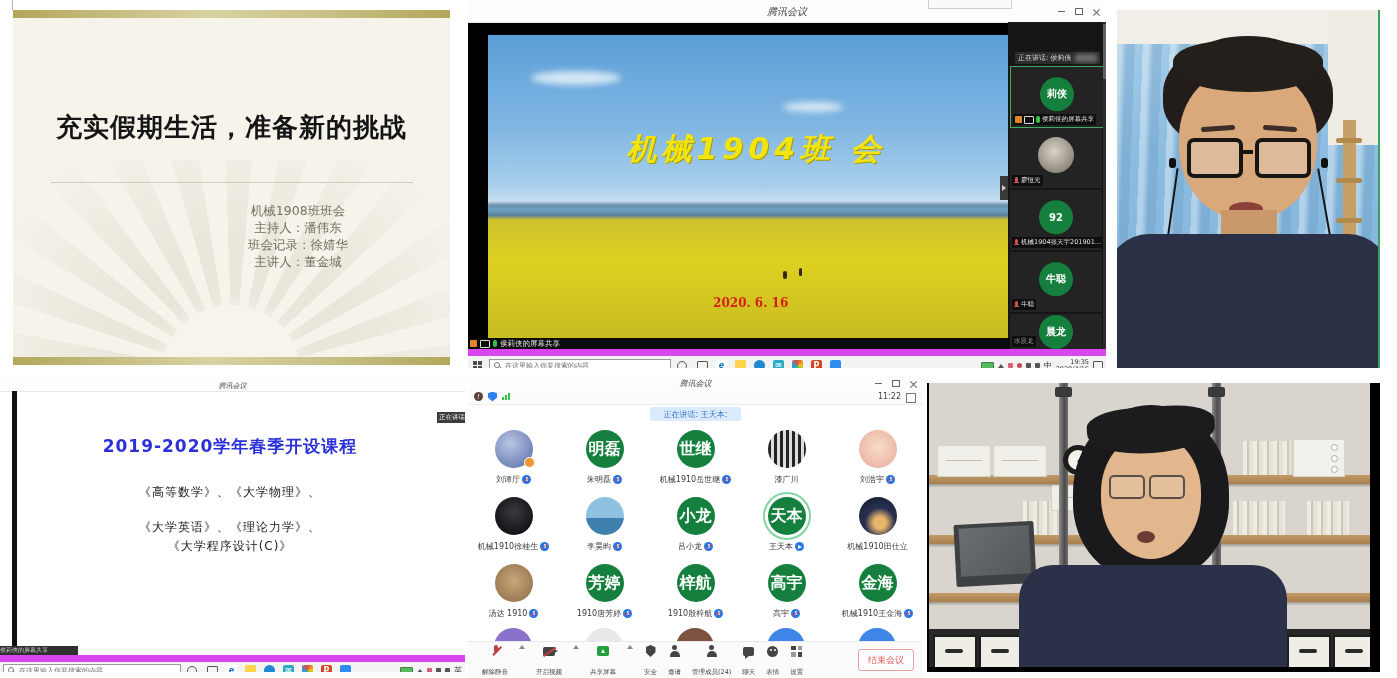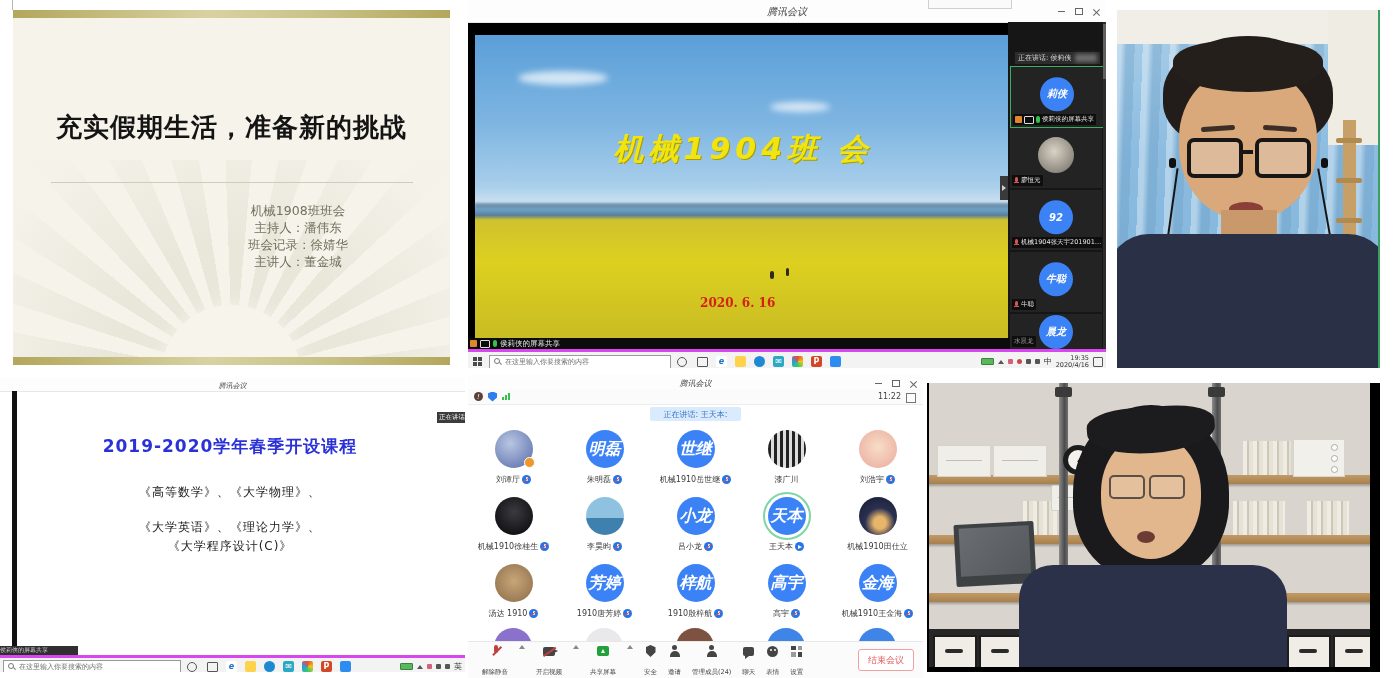--- a/index.html
+++ b/index.html
@@ -29,21 +29,21 @@
   .titlebar{position:absolute;left:0;top:0;width:100%;background:#fdfdfd;border-bottom:1px solid #e7e7e7;}
   .wtitle{position:absolute;width:100%;text-align:center;color:#4a4a4a;font-style:italic;}
   .winbtns{position:absolute;right:6px;display:flex;gap:10px;align-items:center;}
   .bmin{width:7px;height:1px;background:#666;}
   .bmax{width:6px;height:5px;border:1px solid #666;}
   .bclose{position:relative;width:7px;height:7px;}
   .bclose::before,.bclose::after{content:"";position:absolute;left:3px;top:0;width:1px;height:9px;background:#666;}
   .bclose::before{transform:rotate(45deg);} .bclose::after{transform:rotate(-45deg);}
 
   
-  .tkbar{position:absolute;left:0;width:100%;background:#f3f3f3;border-top:3px solid #d946ef;
+  .tkbar{position:absolute;left:0;width:100%;background:#f3f3f3;border-top:7px solid #d946ef;
          display:flex;align-items:center;}
   .startbtn{width:10px;height:10px;margin:0 6px 0 5px;position:relative;}
   .startbtn i{position:absolute;width:4px;height:4px;background:#4a4a4a;}
   .startbtn i:nth-child(2){left:5px;} .startbtn i:nth-child(3){top:5px;} .startbtn i:nth-child(4){left:5px;top:5px;}
   .sbox{height:12px;background:#fff;border:1px solid #9a9a9a;display:flex;align-items:center;
         padding:0 4px;color:#6f6f6f;font-size:7px;overflow:hidden;}
   .mag{position:relative;width:7px;height:7px;margin-right:4px;flex:none;}
   .mag::before{content:"";position:absolute;left:0;top:0;width:4px;height:4px;border:1px solid #777;border-radius:50%;}
   .mag::after{content:"";position:absolute;left:5px;top:5px;width:3px;height:1px;background:#777;transform:rotate(45deg);}
   .appico{width:11px;height:11px;margin:0 4px;border-radius:2px;position:relative;flex:none;
@@ -59,21 +59,21 @@
   .ime{font-size:8px;color:#333;}
   .clockblk{font-size:6.5px;line-height:7px;color:#333;text-align:right;}
   .notif{width:8px;height:8px;border:1px solid #555;border-radius:1px;}
 
   
   #meeting1{left:468px;top:0;width:638px;height:368px;background:#000;}
   #meeting1 .titlebar{height:22px;}
   #meeting1 .wtitle{top:5px;font-size:10px;}
   #meeting1 .winbtns{top:8px;}
   #m1-artifact{left:460px;top:0;width:82px;height:8px;background:#fafafa;border:1px solid #cfcfcf;border-top:none;}
-  #m1-land{left:7px;top:35px;width:536px;height:303px;
+  #m1-land{left:20px;top:35px;width:536px;height:303px;
     background:linear-gradient(180deg,#5b9fd8 0%,#7fb6e2 30%,#a9cfeb 50%,#c8dff0 55%,#6ea3c8 57.5%,#58809c 59.5%,#cfc22e 61%,#ddd01f 75%,#c9bc24 100%);}
   #m1-land .cloud{position:absolute;background:rgba(255,255,255,.7);border-radius:50%;filter:blur(3px);}
   #m1-land .mtn{position:absolute;left:0;top:55.5%;width:100%;height:5px;background:rgba(60,90,120,.45);filter:blur(1px);}
   #m1-land .ppl{position:absolute;width:4px;height:8px;background:#2e2a22;border-radius:2px;}
   #m1-title{position:absolute;left:0;top:31%;width:100%;text-align:center;
      font-size:30px;font-weight:bold;font-style:italic;color:#f2e50f;letter-spacing:5px;
      text-shadow:1px 1px 0 #a89a00;}
   #m1-date{position:absolute;left:42%;top:86%;font-size:12px;font-weight:bold;color:#d42015;
      font-family:"DejaVu Serif","Liberation Serif",serif;}
   #m1-sharebar{left:0;top:338px;width:540px;height:11px;background:#0b0b0b;display:flex;align-items:center;gap:3px;padding-left:2px;}
@@ -82,21 +82,21 @@
   .ic-mon{width:8px;height:6px;border:1px solid #ddd;border-radius:1px;flex:none;}
   .ic-micg{width:4px;height:7px;background:#35c24a;border-radius:2px;flex:none;}
   #m1-tkbar{top:349px;height:19px;}
   #m1-sidebar{left:540px;top:22px;width:98px;height:327px;background:#161616;}
   #m1-sidebar .speakchip{position:absolute;left:7px;top:30px;height:12px;background:rgba(45,45,45,.95);
       display:flex;align-items:center;padding:0 3px;gap:3px;}
   #m1-sidebar .speakchip span{font-size:7px;color:#dedede;}
   #m1-sidebar .blur{width:22px;height:8px;background:#9a9a9a;filter:blur(2px);opacity:.6;}
   .vtile{position:absolute;left:2px;width:92px;height:60px;background:#232323;overflow:hidden;}
   .vtile.sharing{border:1px solid #3fae62;}
-  .bav{background:#3b82f6;color:#fff;border-radius:50%;display:flex;align-items:center;justify-content:center;font-weight:bold;font-style:italic;}
+  .bav{background:#15803d;color:#fff;border-radius:50%;display:flex;align-items:center;justify-content:center;font-weight:bold;}
   .vtile .bav{position:absolute;left:50%;top:50%;transform:translate(-50%,-58%);width:34px;height:34px;font-size:10px;}
   .vtile .pav{position:absolute;left:50%;top:50%;transform:translate(-50%,-58%);width:36px;height:36px;border-radius:50%;
       background:radial-gradient(circle at 45% 40%,#d9d2c6,#8f8a80 70%,#5e5a52);}
   .vlabel{position:absolute;left:2px;bottom:2px;background:rgba(10,10,10,.85);display:flex;align-items:center;
       gap:2px;padding:1px 2px;max-width:86px;overflow:hidden;}
   .vlabel span{font-size:6.5px;color:#e6e6e6;white-space:nowrap;}
   .ic-micoff-s{position:relative;width:5px;height:7px;flex:none;}
   .ic-micoff-s::before{content:"";position:absolute;left:1px;top:0;width:3px;height:5px;background:#d95555;border-radius:1.5px;}
   .ic-micoff-s::after{content:"";position:absolute;left:0;top:5px;width:5px;height:1px;background:#d95555;}
   #m1-scroll{position:absolute;right:0;top:0;width:3px;height:100%;background:#2c2c2c;}

